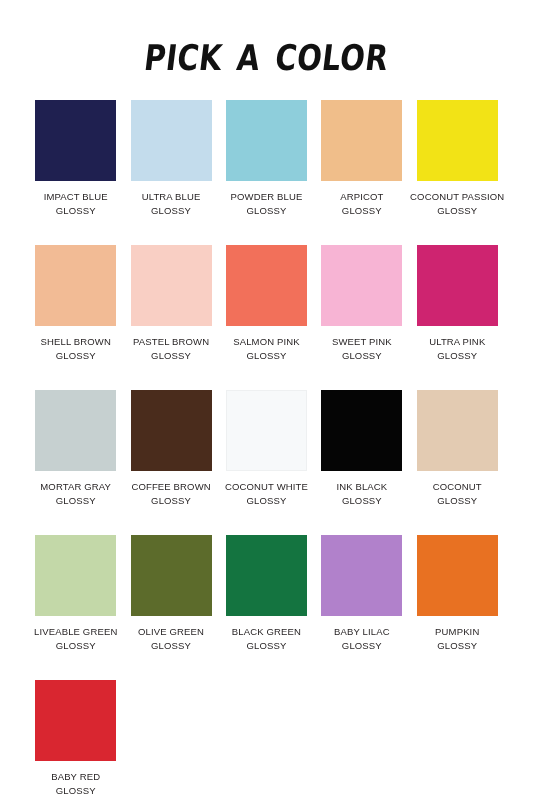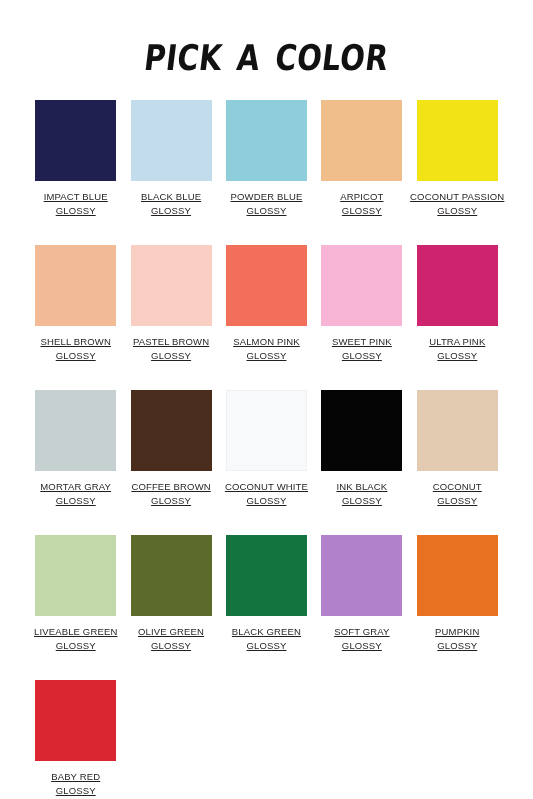--- a/index.html
+++ b/index.html
@@ -69,21 +69,20 @@
     text-align: center;
     font-size: 9.5px;
     line-height: 14px;
     color: #231f20;
     letter-spacing: 0.15px;
     white-space: nowrap;
   }
   .label .name,
   .label .finish {
     display: block;
-    text-decoration: underline;
   }
 </style>
 </head>
 <body>
 
 <div class="page">
 
   <div class="title-wrap">
     <div class="title">Pick a Color</div>
   </div>
@@ -93,21 +92,21 @@
         <div class="cell">
           <div class="swatch" style="background: rgb(31, 32, 80);"></div>
           <div class="label">
             <span class="name">IMPACT BLUE</span>
             <span class="finish">GLOSSY</span>
           </div>
         </div>
         <div class="cell">
           <div class="swatch" style="background: rgb(195, 220, 236);"></div>
           <div class="label">
-            <span class="name">BLACK BLUE</span>
+            <span class="name">ULTRA BLUE</span>
             <span class="finish">GLOSSY</span>
           </div>
         </div>
         <div class="cell">
           <div class="swatch" style="background: rgb(142, 206, 219);"></div>
           <div class="label">
             <span class="name">POWDER BLUE</span>
             <span class="finish">GLOSSY</span>
           </div>
         </div>
@@ -218,21 +217,21 @@
         <div class="cell">
           <div class="swatch" style="background: rgb(20, 116, 64);"></div>
           <div class="label">
             <span class="name">BLACK GREEN</span>
             <span class="finish">GLOSSY</span>
           </div>
         </div>
         <div class="cell">
           <div class="swatch" style="background: rgb(177, 129, 203);"></div>
           <div class="label">
-            <span class="name">SOFT GRAY</span>
+            <span class="name">BABY LILAC</span>
             <span class="finish">GLOSSY</span>
           </div>
         </div>
         <div class="cell">
           <div class="swatch" style="background: rgb(232, 113, 34);"></div>
           <div class="label">
             <span class="name">PUMPKIN</span>
             <span class="finish">GLOSSY</span>
           </div>
         </div>

